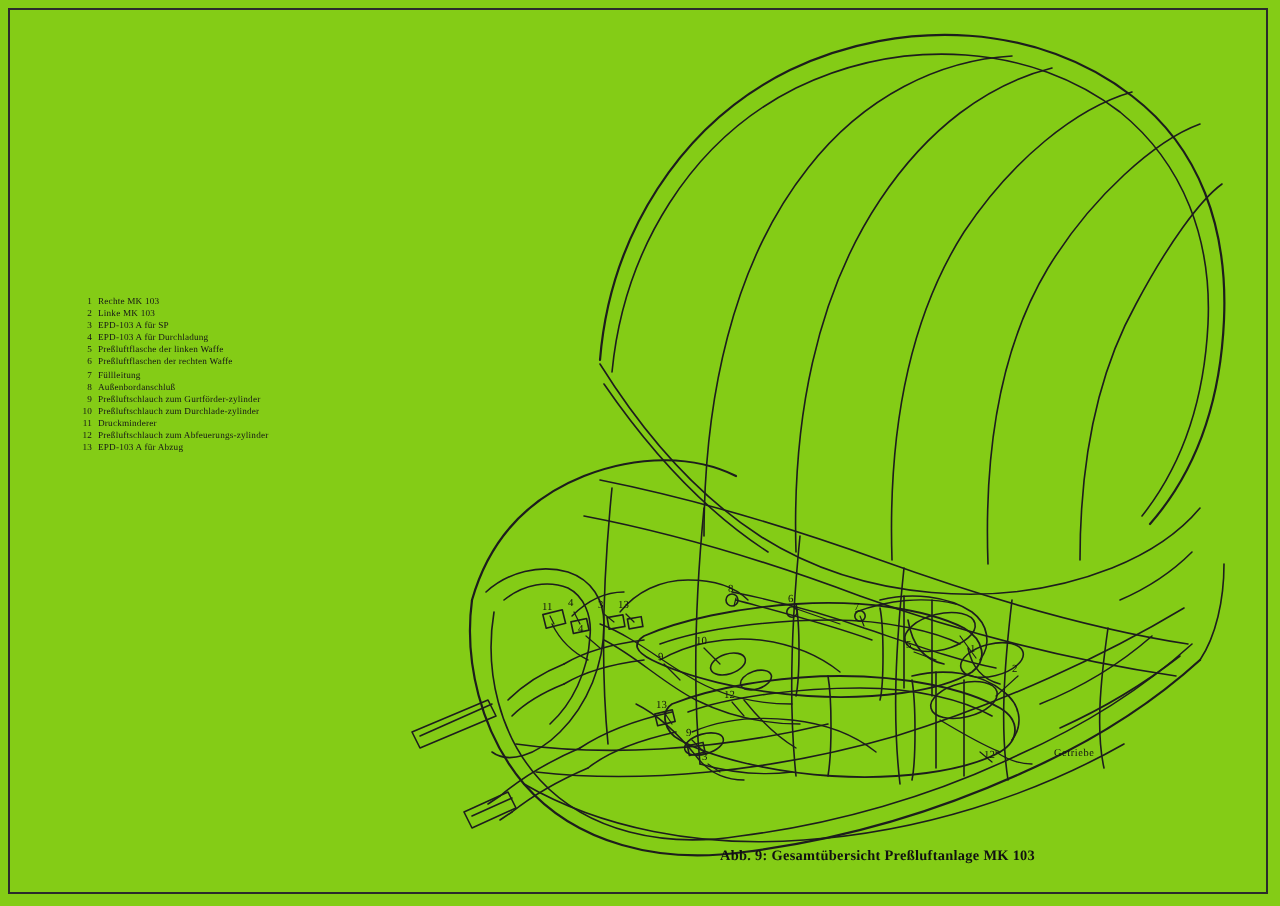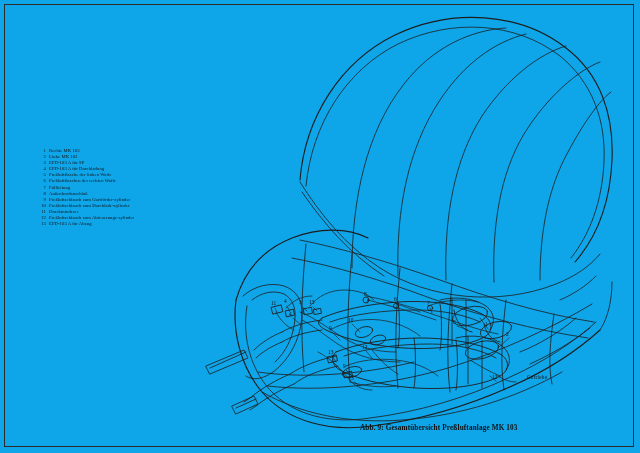--- a/index.html
+++ b/index.html
@@ -4,21 +4,21 @@
 <style>
   html, body {
     margin: 0;
     padding: 0;
     background: #ffffff;
   }
   #page {
     position: relative;
     width: 640px;
     height: 453px;
-    background: #0ea5e9;
+    background: #84cc16;
     overflow: hidden;
     font-family: "Liberation Serif", serif;
     color: #1a1a1a;
   }
   #frame {
     position: absolute;
     left: 4px;
     top: 4px;
     width: 630px;
     height: 443px;

